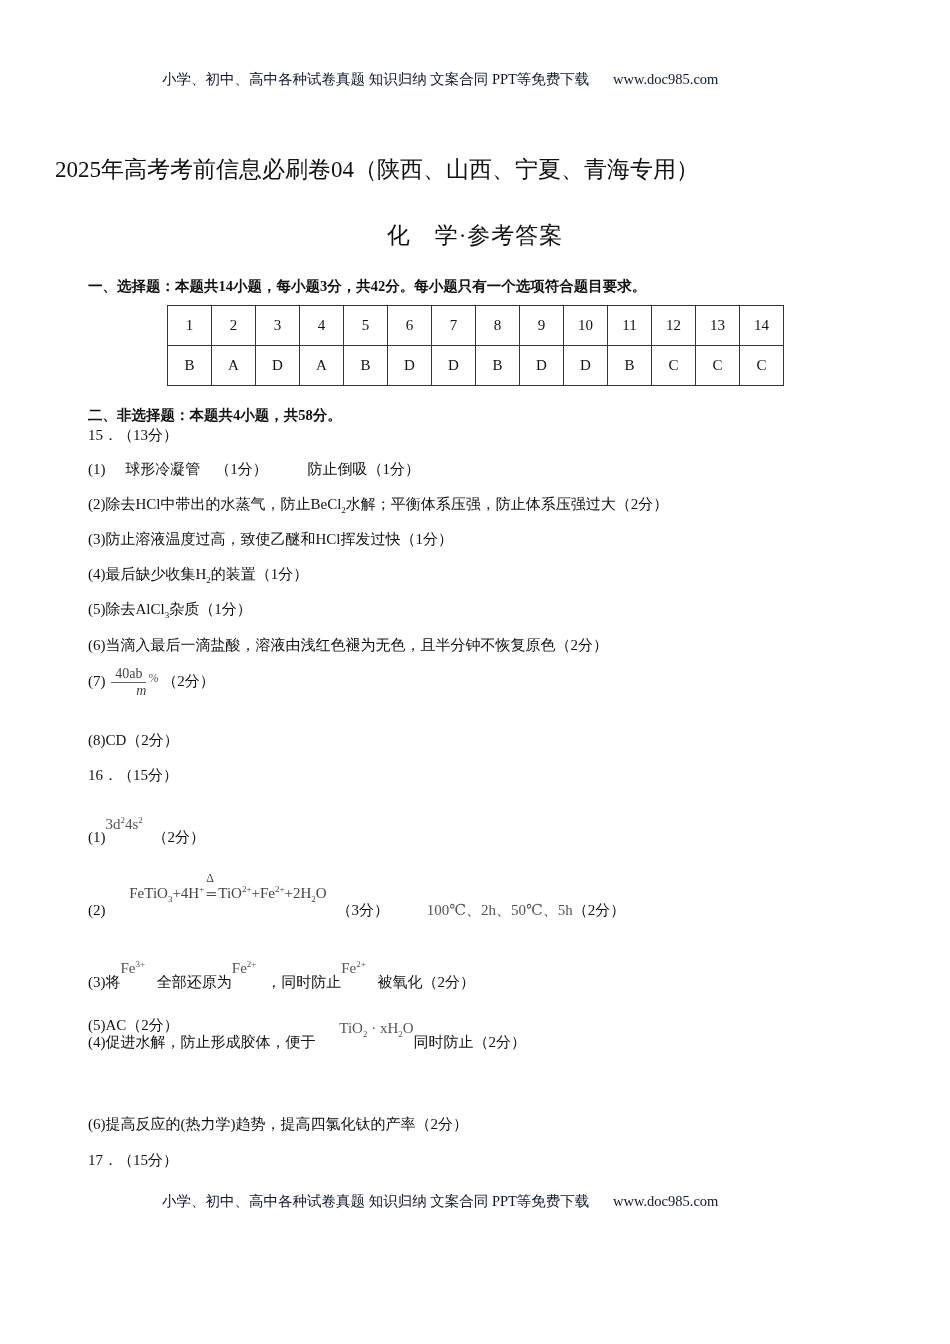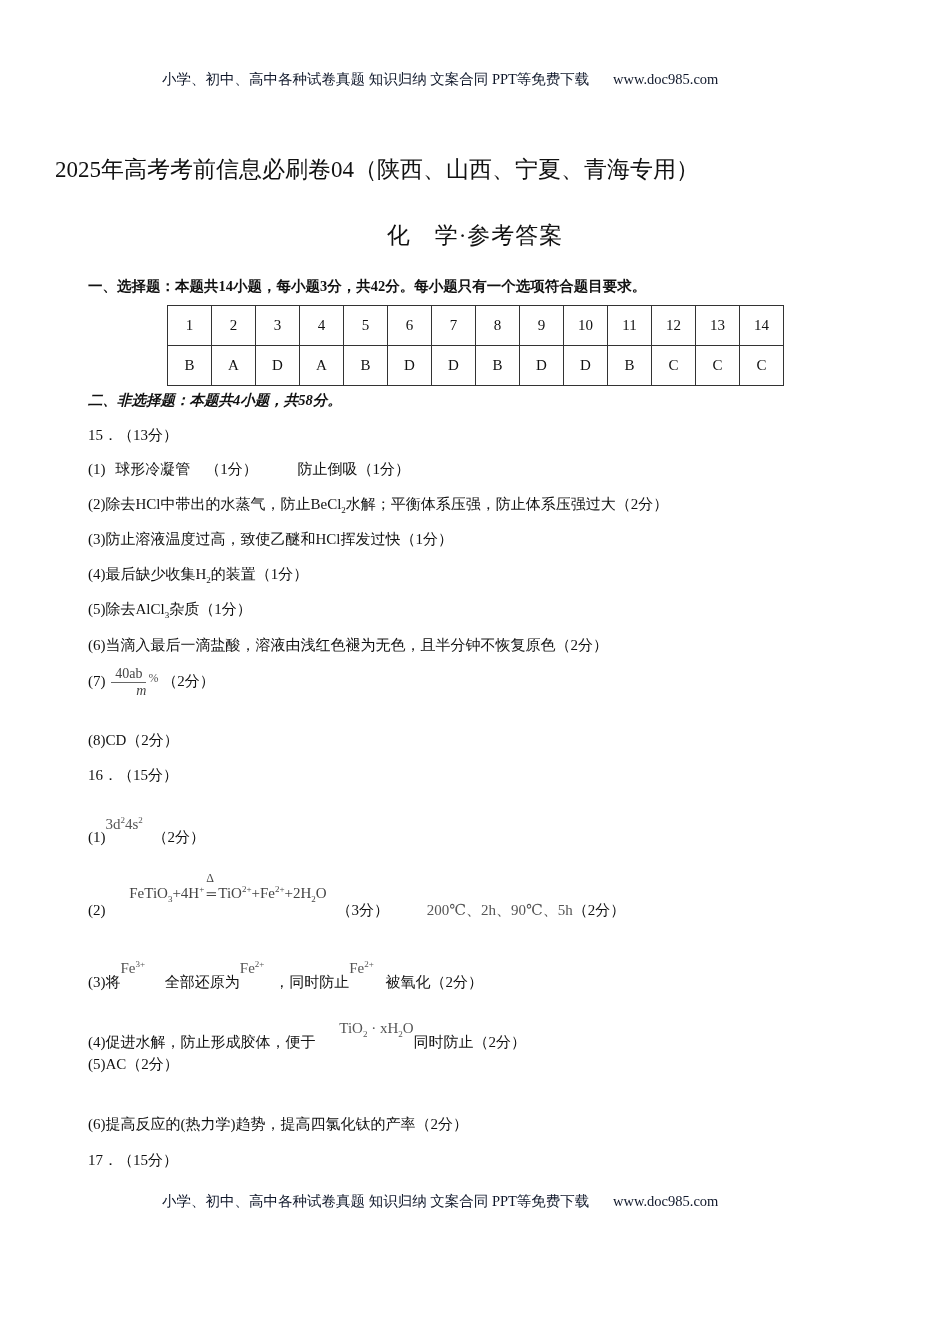--- a/index.html
+++ b/index.html
@@ -65,26 +65,26 @@
     <td>D</td>
     <td>D</td>
     <td>B</td>
     <td>C</td>
     <td>C</td>
     <td>C</td>
   </tr>
 </tbody>
   </table>
 
-<div class="abs sec" style="top:391px;font-style:italic;">二、非选择题：本题共4小题，共58分。</div>
+<div class="abs sec" style="top:406px;">二、非选择题：本题共4小题，共58分。</div>
 
 <div class="abs line" style="top:426px;">15．（13分）</div>
 <div class="abs line" style="top:460px;">
   <span>(1)</span>
-  <span style="margin-left:6px;">球形冷凝管　（1分）</span>
+  <span style="margin-left:16px;">球形冷凝管　（1分）</span>
   <span style="margin-left:36px;">防止倒吸（1分）</span>
 </div>
 <div class="abs line" style="top:495px;">
   <span>(2)除去HCl中带出的水蒸气，防止BeCl</span><sub>2</sub><span>水解；平衡体系压强，防止体系压强过大（2分）</span>
 </div>
 <div class="abs line" style="top:530px;">(3)防止溶液温度过高，致使乙醚和HCl挥发过快（1分）</div>
 <div class="abs line" style="top:565px;">
   <span>(4)最后缺少收集H</span><sub>2</sub><span>的装置（1分）</span>
 </div>
 <div class="abs line" style="top:600px;">
@@ -105,33 +105,33 @@
 <div class="abs line" style="top:828px;">
   <span>(1)</span><span class="gray" style="position:relative; top:-13px;text-align:center;"><span>3d</span><sup>2</sup><span>4s</span><sup>2</sup></span>
   <span style="margin-left:6px;">（2分）</span>
 </div>
 <div class="abs line" style="top:901px;">
   <span>(2)</span>
   <span class="eq" style="position:relative; top:-17px; margin-left:20px;">
     <span>FeTiO</span><sub>3</sub><span>+4H</span><sup>+</sup><span class="delta"><span class="tri">Δ</span><span class="eqsign">═</span></span><span>TiO</span><sup>2+</sup><span>+Fe</span><sup>2+</sup><span>+2H</span><sub>2</sub><span>O</span>
   </span>
   <span style="margin-left:6px;">（3分）</span>
-  <span class="gray" style="margin-left:34px;">200℃、2h、90℃、5h</span><span>（2分）</span>
+  <span class="gray" style="margin-left:34px;">100℃、2h、50℃、5h</span><span>（2分）</span>
 </div>
 <div class="abs line" style="top:973px;">
   <span>(3)将</span><span class="gray" style="position:relative; top:-14px;"><span>Fe</span><sup>3+</sup></span>
-  <span style="margin-left:16px;">全部还原为</span><span class="gray" style="position:relative; top:-14px;"><span>Fe</span><sup>2+</sup></span>
+  <span style="margin-left:8px;">全部还原为</span><span class="gray" style="position:relative; top:-14px;"><span>Fe</span><sup>2+</sup></span>
   <span style="margin-left:6px;">，同时防止</span><span class="gray" style="position:relative; top:-14px;"><span>Fe</span><sup>2+</sup></span>
   <span style="margin-left:8px;">被氧化（2分）</span>
 </div>
 <div class="abs line" style="top:1033px;">
   <span>(4)促进水解，防止形成胶体，便于</span>
   <span class="gray" style="position:relative; top:-14px; margin-left:20px;"><span>TiO</span><sub>2</sub> <span>· xH</span><sub>2</sub><span>O</span></span><span>同时防止（2分）</span>
 </div>
-<div class="abs line" style="top:1055px;">(5)AC（2分）</div>
+<div class="abs line" style="top:1016px;">(5)AC（2分）</div>
 <div class="abs line" style="top:1115px;">(6)提高反应的(热力学)趋势，提高四氯化钛的产率（2分）</div>
 
 <div class="abs line" style="top:1151px;">17．（15分）</div>
 
 <div class="abs hdr" style="left:162px; top:1192px;">
   <span>小学、初中、高中各种试卷真题  知识归纳  文案合同  PPT等免费下载</span>
   <span style="margin-left:20px;">www.doc985.com</span>
 </div>
 
 </body></html>

